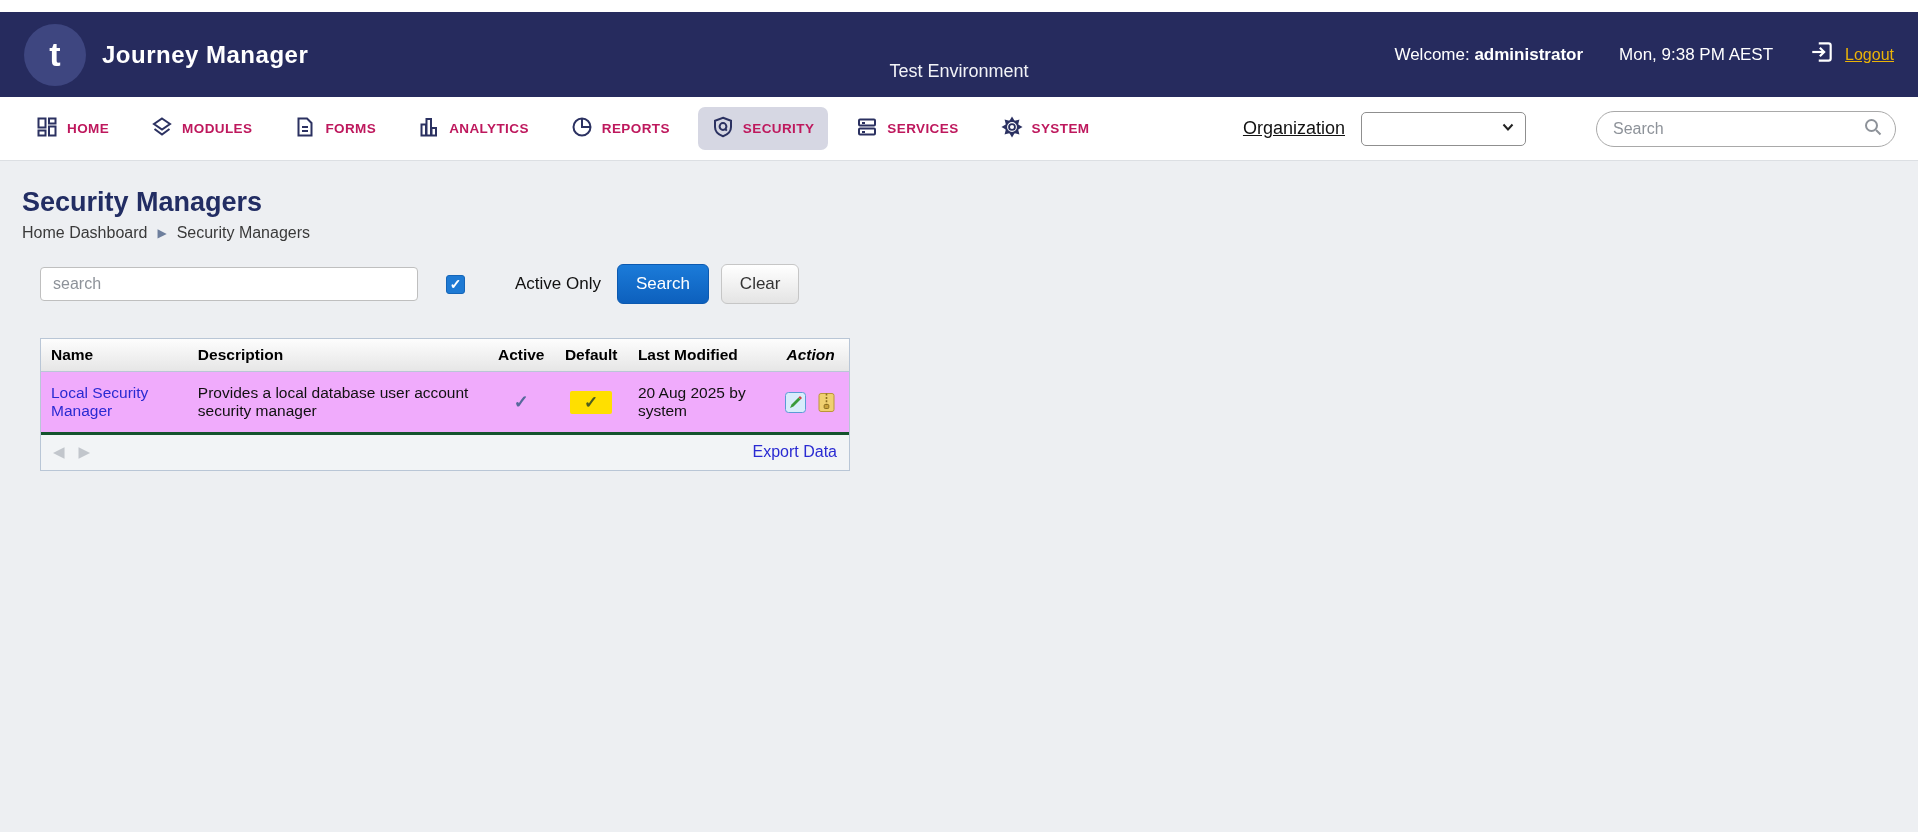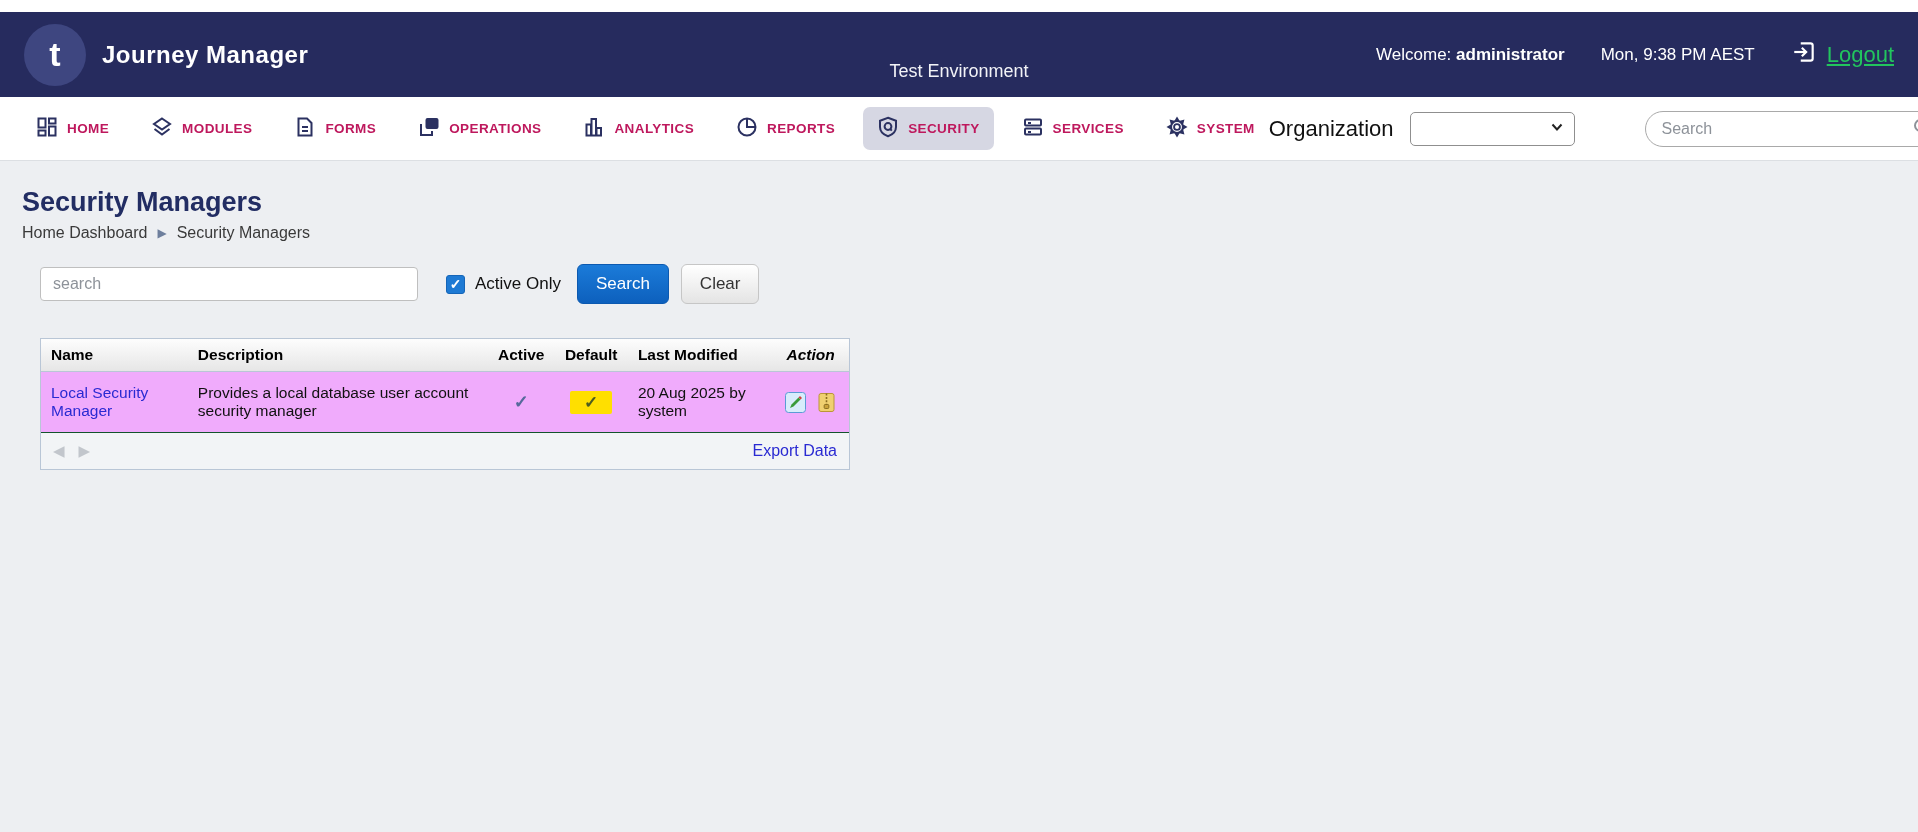--- a/index.html
+++ b/index.html
@@ -18,37 +18,37 @@
     font-size:34px; font-weight:bold; color:#fff;
   }
   .app-title { font-size:24px; font-weight:bold; letter-spacing:.5px; }
   .env-label {
     position:absolute; left:50%; transform:translateX(-50%);
     font-size:18px; color:#f2f3f7;margin-top:33px;
   }
   .header-right { margin-left:auto; display:flex; align-items:center; gap:36px; font-size:17px; }
   .welcome b { font-weight:bold; }
   .logout-wrap { display:flex; align-items:center; gap:10px; cursor:pointer; }
-  .logout-wrap a { color:#22c55e; font-size:22px; text-decoration:underline; }
+  .logout-wrap a { color:#eab308; font-size:16px; text-decoration:underline; }
 
   
   .nav-bar {
     height:64px; background:#ffffff; border-bottom:1px solid #dcdfe3;
     display:flex; align-items:center; padding:0 22px;
   }
   .nav-items { display:flex; align-items:center; gap:14px; }
   .nav-item {
     display:flex; align-items:center; gap:9px; padding:9px 14px; border-radius:7px;
     color:#be185d; font-size:13.5px; font-weight:bold; letter-spacing:.4px; cursor:pointer;
     white-space:nowrap;
   }
   .nav-item.active { background:#d6d7e3; }
   .nav-item svg { stroke:#2b3161; }
   .nav-right { margin-left:auto; display:flex; align-items:center; gap:14px; }
-  .org-label { font-size:22px; color:#111; margin-right:2px; }
+  .org-label { font-size:18px; color:#111; margin-right:2px;text-decoration:underline; }
   .org-select {
     width:165px; height:34px; background:#fff; border:1px solid #8f8f8f; border-radius:5px;
     display:flex; align-items:center; justify-content:flex-end; padding:0 10px; cursor:pointer;
   }
   .search-pill {
     width:300px; height:36px; border:1px solid #a9a9a9; border-radius:18px; background:#fff;
     display:flex; align-items:center; padding:0 12px 0 16px; margin-left:56px;
   }
   .search-pill input {
     border:none; outline:none; flex:1; font-size:16px; color:#333; background:transparent;
@@ -68,21 +68,21 @@
     padding:0 12px; font-size:16px; color:#333; outline:none;
     font-family:"Liberation Sans", sans-serif;
   }
   .filter-search::placeholder { color:#8d9299; }
   .checkbox-wrap { display:flex; align-items:center; gap:10px; margin-left:28px; }
   .checkbox {
     width:19px; height:19px; background:#1e7ad4; border:1px solid #1565b8; border-radius:3px;
     color:#fff; font-size:14px; font-weight:bold; display:flex; align-items:center; justify-content:center;
     cursor:pointer;
   }
-  .checkbox-label { font-size:17px; color:#111; }
+  .checkbox-label { font-size:17px; color:#111;margin-left:40px; }
   .btn {
     font-family:"Liberation Sans", sans-serif; font-size:17px; cursor:pointer;
     border-radius:6px; padding:0 18px; height:40px;
   }
   .btn-primary {
     margin-left:16px; color:#fff; background:linear-gradient(#1b7bd9,#0d60bd);
     border:1px solid #0c59b0;
   }
   .btn-default {
     margin-left:12px; color:#333; background:linear-gradient(#ffffff,#e4e4e4);
@@ -92,21 +92,21 @@
   .actions-row .btn-default { margin-left:0; }
 
   
   .table-wrap { margin:34px 0 0 18px; width:810px; border:1px solid #b9c6d6; background:#f0abfc; }
   table { width:100%; border-collapse:collapse; font-size:15.5px; }
   thead th {
     background:linear-gradient(#fdfdfd,#e6e6e6); border-bottom:1px solid #b9c6d6;
     font-weight:bold; color:#000; text-align:left; padding:7px 10px; height:32px;
   }
   th.center, td.center { text-align:center; }
-  tbody td { padding:12px 10px; border-bottom:1px solid #14532d; color:#111; height:44px; }
+  tbody td { padding:12px 10px; border-bottom:3px solid #14532d; color:#111; height:44px; }
   .row-link { color:#2a2ad2; text-decoration:none; cursor:pointer; }
   .check-active { color:#56699b; font-size:18px; font-weight:bold; }
   .hl-default {
     display:inline-block; background:#ffdf00; border-radius:2px; padding:1px 14px;
     color:#4d5d20; font-size:17px; font-weight:bold;
   }
   .action-icons { display:flex; gap:10px; justify-content:center; }
   .action-icons span { cursor:pointer; display:inline-flex; }
   tfoot td { padding:8px 12px; height:36px; background:#f2f4f6; }
   .pager { display:flex; gap:14px; color:#c2c6cc; font-size:15px; }
@@ -168,29 +168,20 @@
       <span>MODULES</span>
     </div>
     <div class="nav-item">
       <span>
         <svg width="22" height="22" viewBox="0 0 22 22" fill="none" stroke-width="2">
           <path d="M4.5 2.5 h8.5 l4.5 4.5 v12.5 h-13 Z"></path>
           <path d="M8 11 h6 M8 15 h6"></path>
         </svg>
       </span>
       <span>FORMS</span>
-    </div>
-    <div class="nav-item">
-      <span>
-        <svg width="22" height="22" viewBox="0 0 22 22" fill="none" stroke-width="2">
-          <rect x="8.5" y="3" width="11" height="9" rx="1" fill="#2b3161"></rect>
-          <path d="M3 8 v11 h11 v-4"></path>
-        </svg>
-      </span>
-      <span>OPERATIONS</span>
     </div>
     <div class="nav-item">
       <span>
         <svg width="22" height="22" viewBox="0 0 22 22" fill="none" stroke-width="2">
           <path d="M3.5 8.5 h4.5 v11 h-4.5 Z M8.5 3 h4.5 v16.5 h-4.5 Z M13.5 12 h4.5 v7.5 h-4.5 Z"></path>
         </svg>
       </span>
       <span>ANALYTICS</span>
     </div>
     <div class="nav-item">

